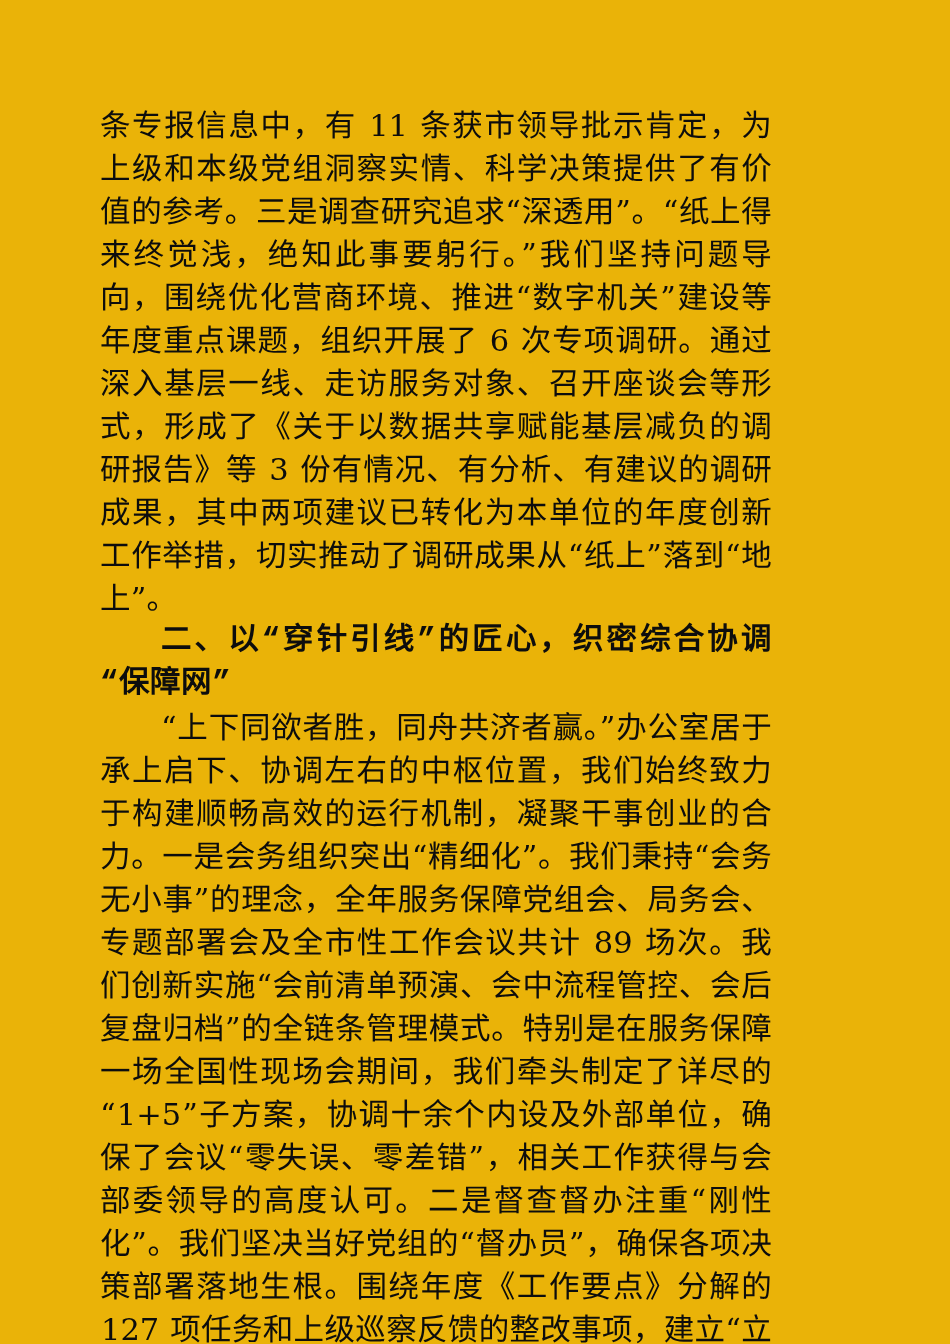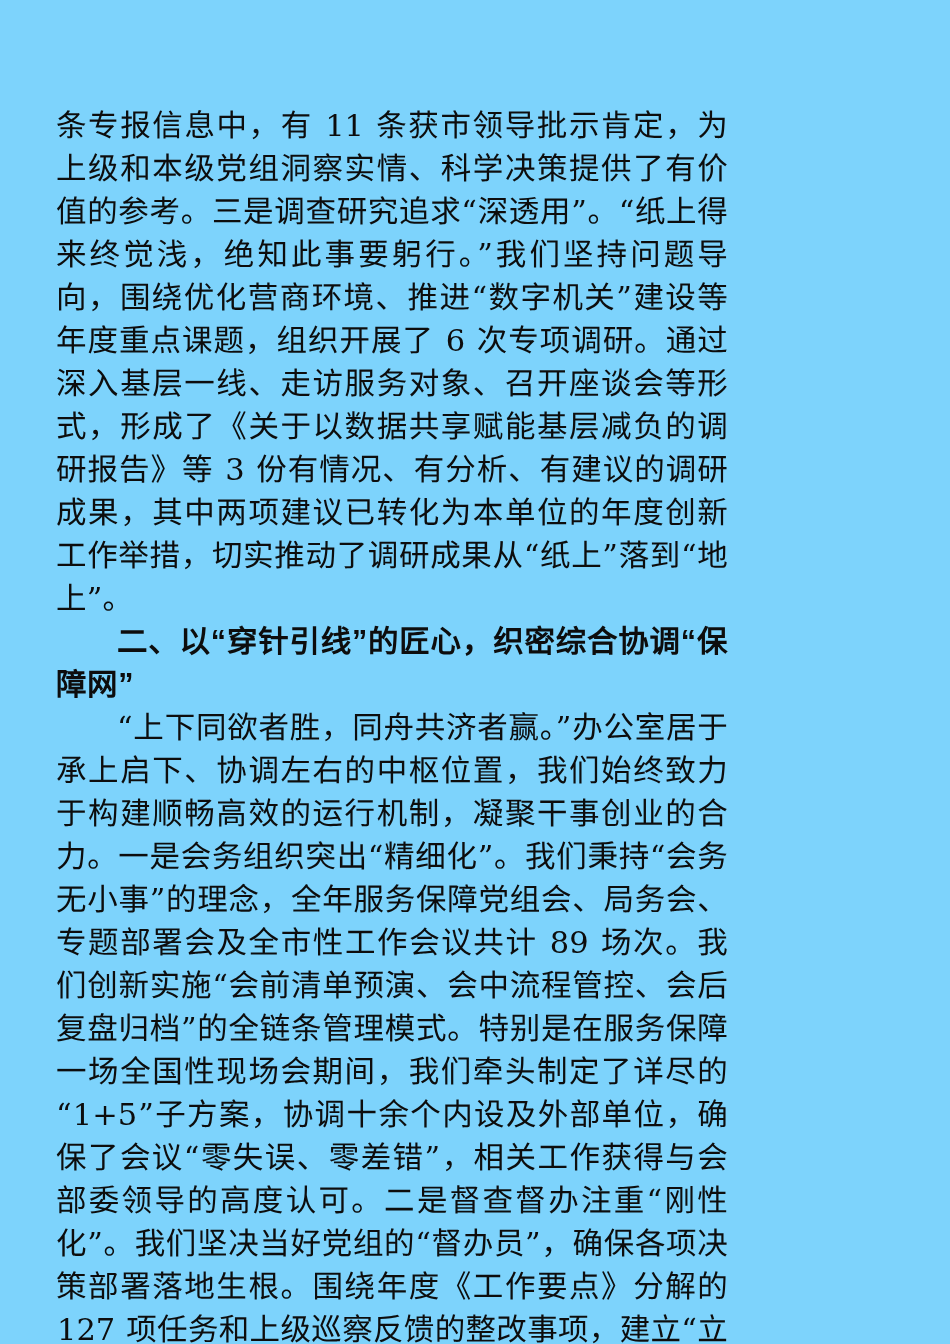--- a/index.html
+++ b/index.html
@@ -13,22 +13,22 @@
     height: 1344px;
     overflow: hidden;
     font-family: "DejaVu Serif", "Liberation Serif", serif;
   }
 
   .page {
     position: relative;
     box-sizing: border-box;
     width: 950px;
     height: 1344px;
-    background: #7dd3fc;
-    padding: 104px 138px 0 56px;
+    background: #eab308;
+    padding: 104px 138px 0 100px;
   }
 
   .doc-body {
     width: 672px;
   }
 
   
   .para,
   .heading {
     margin: 0;
@@ -51,21 +51,21 @@
   .para.cont {
     text-indent: 0;
   }
 
   
   .para.indent {
     text-indent: 2em;
   }
 
   .heading {
-    font-family: Liberation Sans, sans-serif;
+    font-family: Liberation Mono, monospace;
     font-weight: 700;
     text-indent: 2em;
     letter-spacing: 0.6px;
   }
 
   
   .num {
     font-family: "DejaVu Serif", "Liberation Serif", serif;
     letter-spacing: 0;
     padding: 0 1px;

